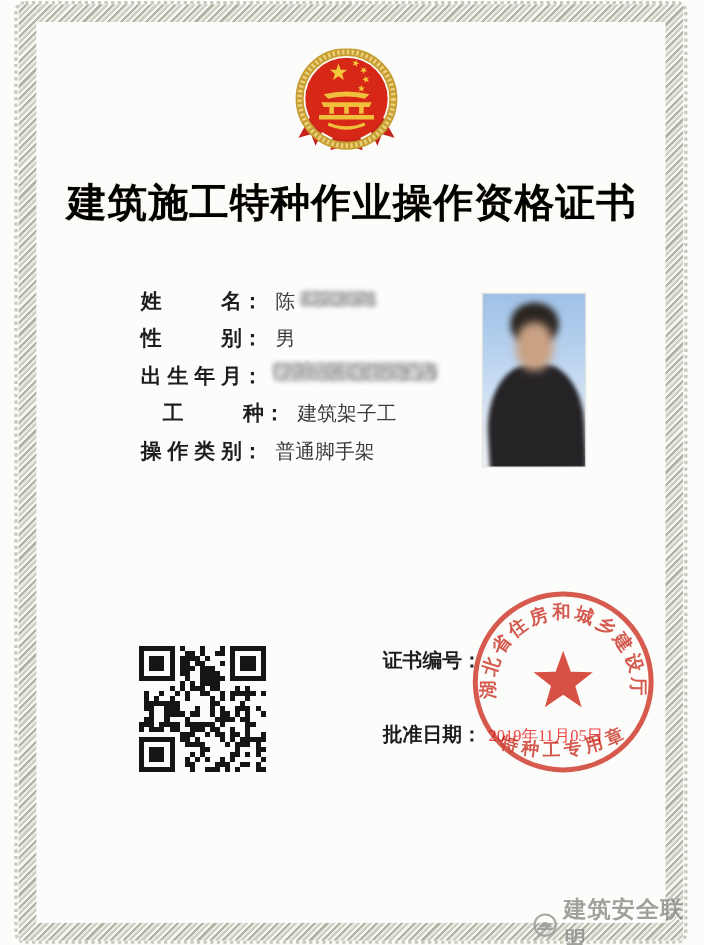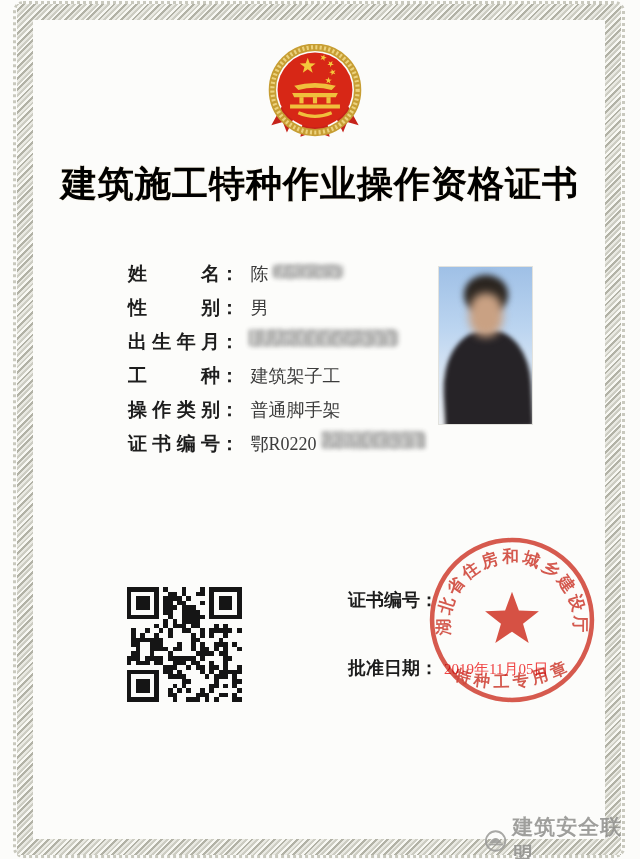--- a/index.html
+++ b/index.html
@@ -19,21 +19,21 @@
 
   
   .title{position:absolute;left:0;top:160px;width:100%;text-align:center;
     font-family:"Liberation Serif","DejaVu Serif",serif;
     font-size:36px;font-weight:700;color:#000000;letter-spacing:1px;
     text-shadow:0 0 1px rgba(161,120,31,.45);}
 
   
   .fields{position:absolute;left:128px;top:261px;width:330px;}
   .frow{height:21px;margin-bottom:13px;white-space:nowrap;}
-  .frow.gap{margin-top:4px;}
+  .frow.gap{margin-top:4px;margin-left:20px;}
   .flabel{display:inline-block;width:92px;font-size:19px;font-weight:700;color:#1d1d1d;
     text-align:justify;text-align-last:justify;vertical-align:middle;}
   .fcolon{font-size:19px;font-weight:700;color:#1d1d1d;vertical-align:middle;}
   .fvalue{font-family:"Liberation Serif","DejaVu Serif",serif;font-size:18px;color:#3b3b3b;
     margin-left:7px;vertical-align:middle;}
   .smudge{display:inline-block;height:15px;border-radius:4px;margin-left:5px;vertical-align:-1px;
     background:
       repeating-radial-gradient(circle at 25% 40%, rgba(45,45,45,.85) 0 1px, transparent 1px 4px),
       repeating-radial-gradient(circle at 70% 60%, rgba(70,70,70,.75) 0 1px, transparent 1px 3px);
     filter:blur(2px);opacity:.8;}
@@ -123,24 +123,20 @@
       <span class="flabel">出生年月</span><span class="fcolon">：</span>
       <span class="smudge sm-birth"></span>
     </div>
     <div class="frow gap">
       <span class="flabel">工种</span><span class="fcolon">：</span>
       <span class="fvalue">建筑架子工</span>
     </div>
     <div class="frow">
       <span class="flabel">操作类别</span><span class="fcolon">：</span>
       <span class="fvalue">普通脚手架</span>
-    </div>
-    <div class="frow">
-      <span class="flabel">证书编号</span><span class="fcolon">：</span>
-      <span class="fvalue">鄂R0220</span><span class="smudge sm-cert"></span>
     </div>
   </div>
 
   <div class="photo">
     <div class="person-body"></div>
     <div class="person-hair"></div>
     <div class="person-face"></div>
   </div>
 
   <svg id="qr" class="qr" viewBox="0 0 115 115" shape-rendering="crispEdges">

